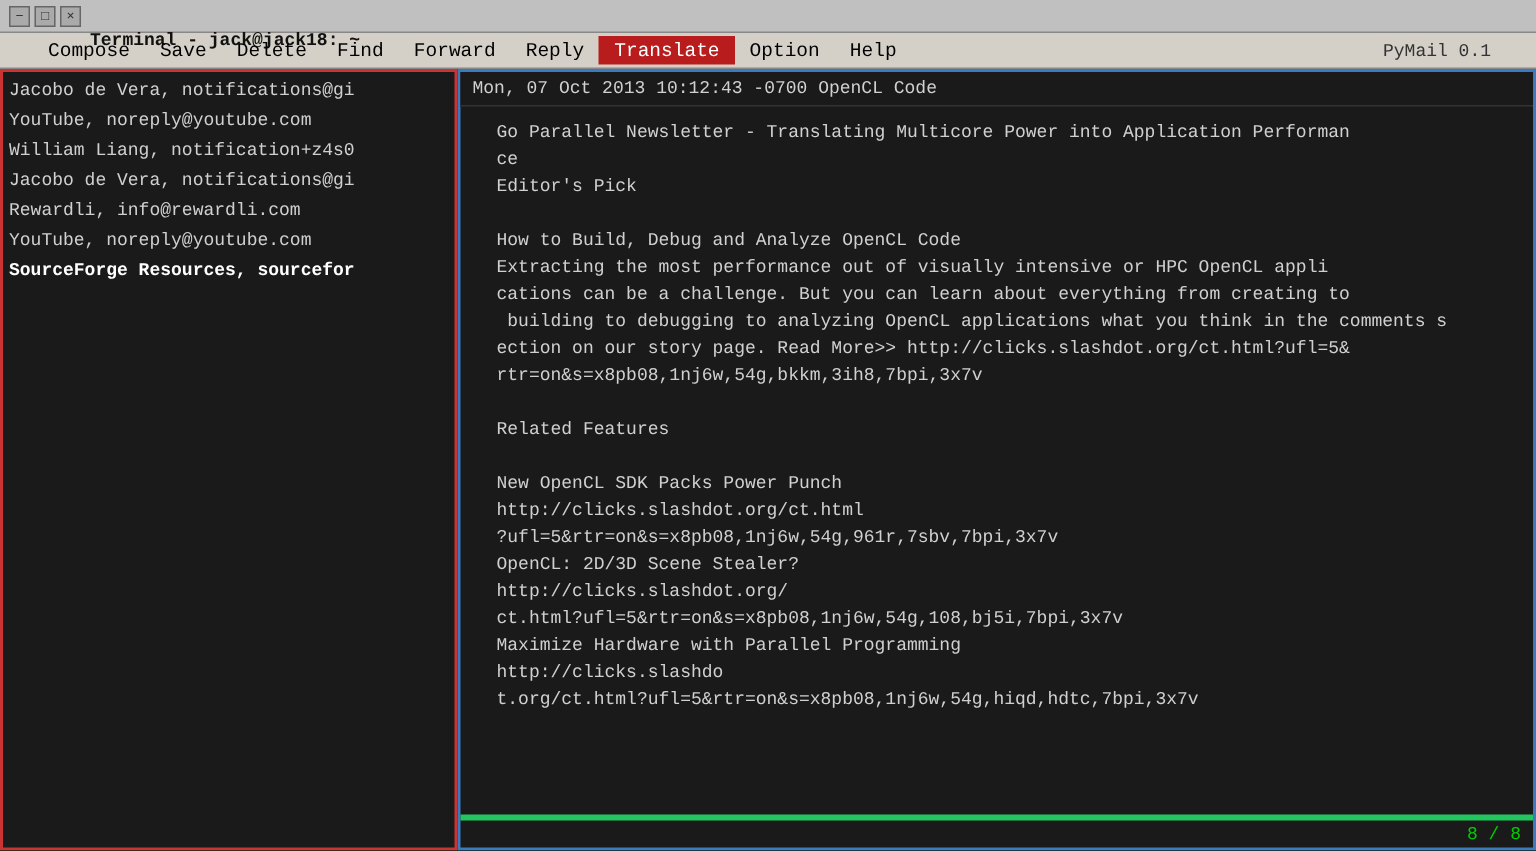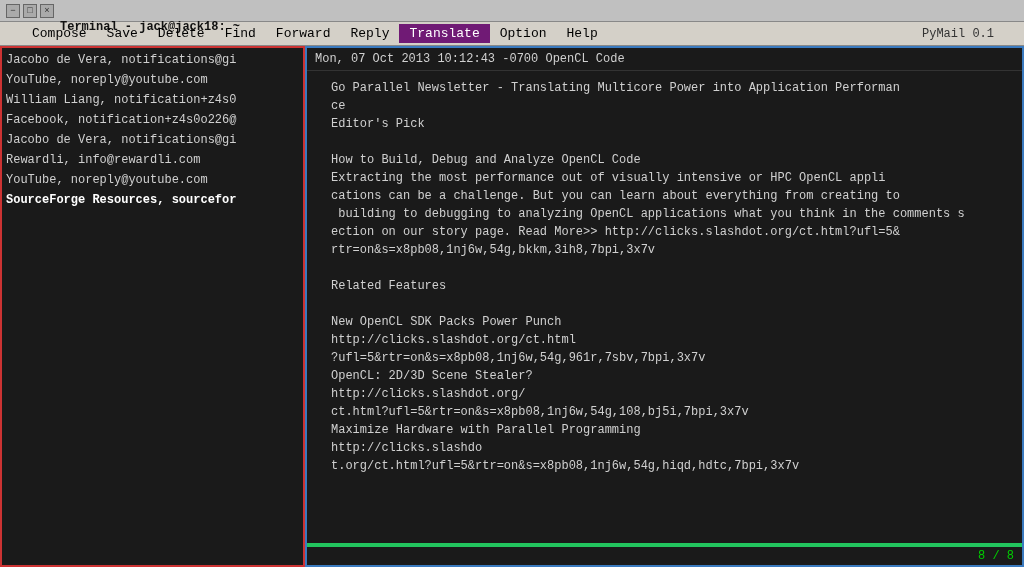--- a/index.html
+++ b/index.html
@@ -73,21 +73,21 @@
 
     .menu-item {
       padding: 2px 10px;
       font-size: 13px;
       color: #000;
       cursor: pointer;
       font-family: 'Courier New', Courier, monospace;
     }
 
     .menu-item.active {
-      background: #701a75;
+      background: #b91c1c;
       color: white;
     }
 
     .app-name {
       font-size: 12px;
       color: #333;
       padding-right: 8px;
       font-family: 'Courier New', Courier, monospace;
     }
 
@@ -202,21 +202,20 @@
   </div>
   <div class="app-name">PyMail 0.1</div>
 </div>
 
 <div class="main-content">
 
   <div class="email-list">
     <div class="email-item">Jacobo de Vera, notifications@gi</div>
     <div class="email-item">YouTube, noreply@youtube.com</div>
     <div class="email-item">William Liang, notification+z4s0</div>
-    <div class="email-item">Facebook, notification+z4s0o226@</div>
     <div class="email-item">Jacobo de Vera, notifications@gi</div>
     <div class="email-item">Rewardli, info@rewardli.com</div>
     <div class="email-item">YouTube, noreply@youtube.com</div>
     <div class="email-item">SourceForge Resources, sourcefor</div>
   </div>
 
   <div class="email-content">
     <div class="email-header">Mon, 07 Oct 2013 10:12:43 -0700 OpenCL Code</div>
     <div class="email-body">Go Parallel Newsletter - Translating Multicore Power into Application Performan
 ce

